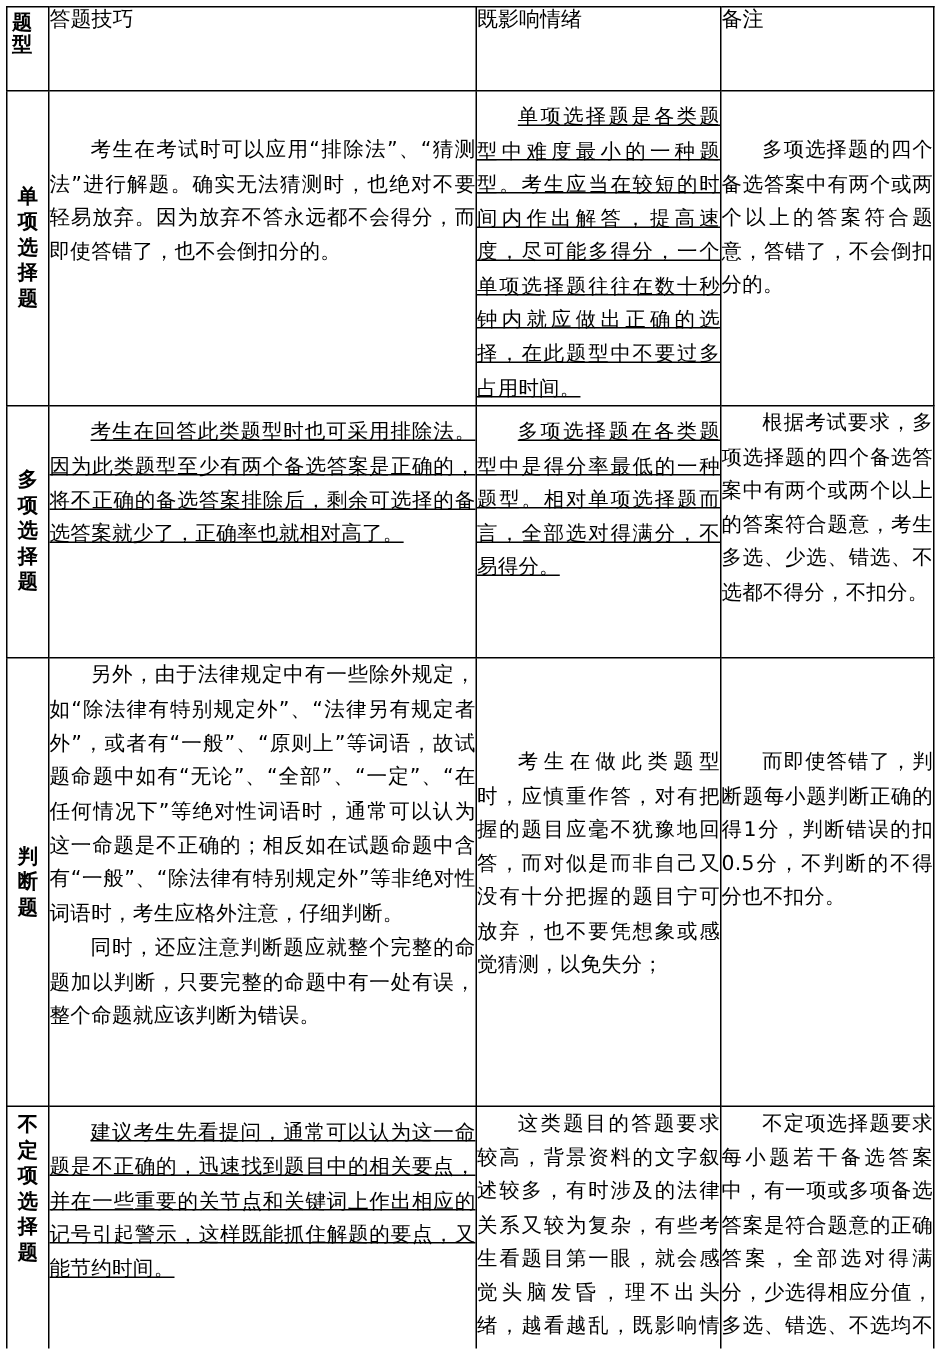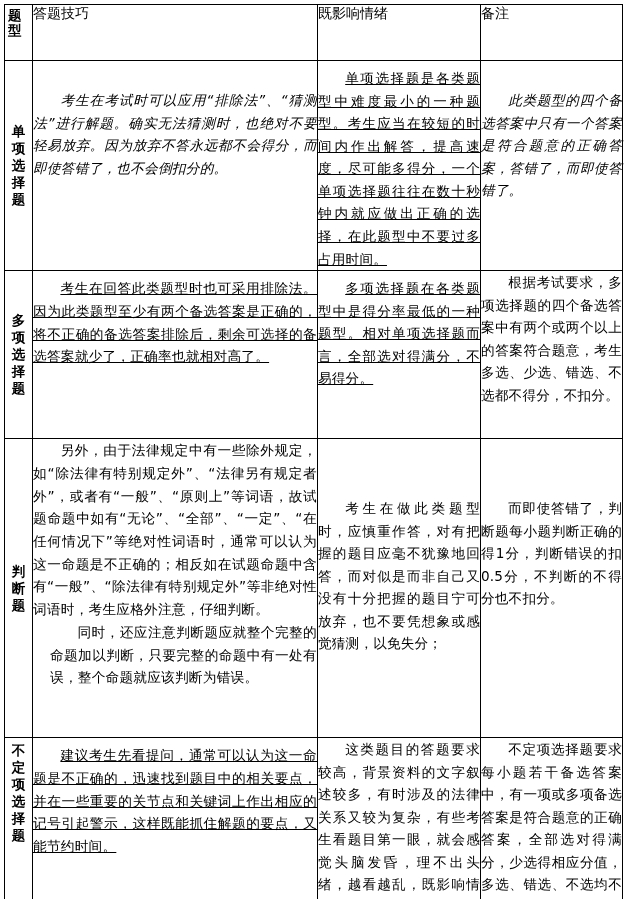--- a/index.html
+++ b/index.html
@@ -92,31 +92,31 @@
   }
   .para {
     font-size: 13.6px;
     line-height: 1.62;
     text-align: justify;
     text-justify: inter-ideograph;
     margin: 0;
     text-indent: 2em;
     letter-spacing: 0.2px;
   }
-  .para + .para { margin-top: 0; margin-left: 17px; }
+  .para + .para { margin-top: 0; }
 
   
   .col-skill .para { font-size: 13.7px; line-height: 1.66; }
   .col-diff  .para { font-size: 13.6px; line-height: 1.66; }
   .col-note  .para { font-size: 13.6px; line-height: 1.66; }
   .vtop {
     display: block;
   }
   .pad-top-sm { padding-top: 6px; text-decoration: underline; }
-  .pad-top-md { padding-top: 28px; font-style: italic; }
+  .pad-top-md { padding-top: 28px; }
   .pad-top-lg { padding-top: 58px; }
 
   
   tr.r-head td { height: 55px; }
   tr.r1 td { height: 203px; }
   tr.r2 td { height: 167px; margin-top: 19px; }
   tr.r3 td { height: 298px; }
   tr.r4 td { height: 167px; }
 </style>
 </head>
@@ -159,21 +159,21 @@
             <p class="para">考生在考试时可以应用“排除法”、“猜测法”进行解题。确实无法猜测时，也绝对不要轻易放弃。因为放弃不答永远都不会得分，而即使答错了，也不会倒扣分的。</p>
           </div>
         </td>
         <td class="body-cell col-diff">
           <div class="vtop pad-top-sm">
             <p class="para">单项选择题是各类题型中难度最小的一种题型。考生应当在较短的时间内作出解答，提高速度，尽可能多得分，一个单项选择题往往在数十秒钟内就应做出正确的选择，在此题型中不要过多占用时间。</p>
           </div>
         </td>
         <td class="body-cell col-note">
           <div class="vtop pad-top-md">
-            <p class="para">此类题型的四个备选答案中只有一个答案是符合题意的正确答案，答错了，而即使答错了。</p>
+            <p class="para">多项选择题的四个备选答案中有两个或两个以上的答案符合题意，答错了，不会倒扣分的。</p>
           </div>
         </td>
       </tr>
 
       <tr class="r2">
         <td class="type-cell align-mid-low">
           <div class="type-stack">
             <span>多</span>
             <span>项</span>
             <span>选</span>

